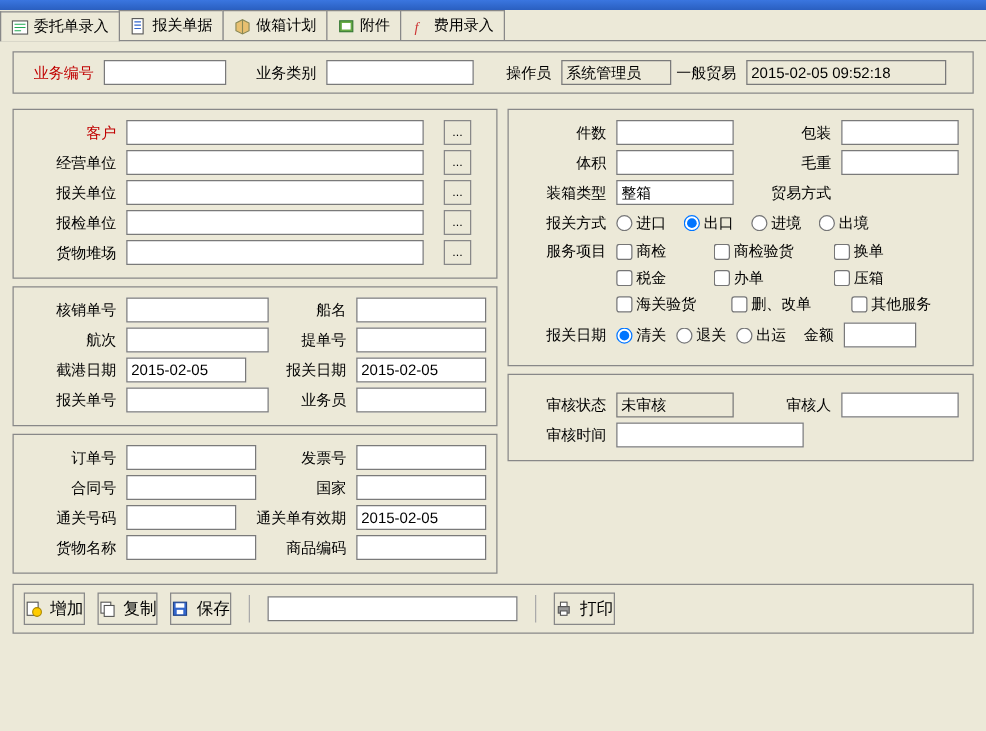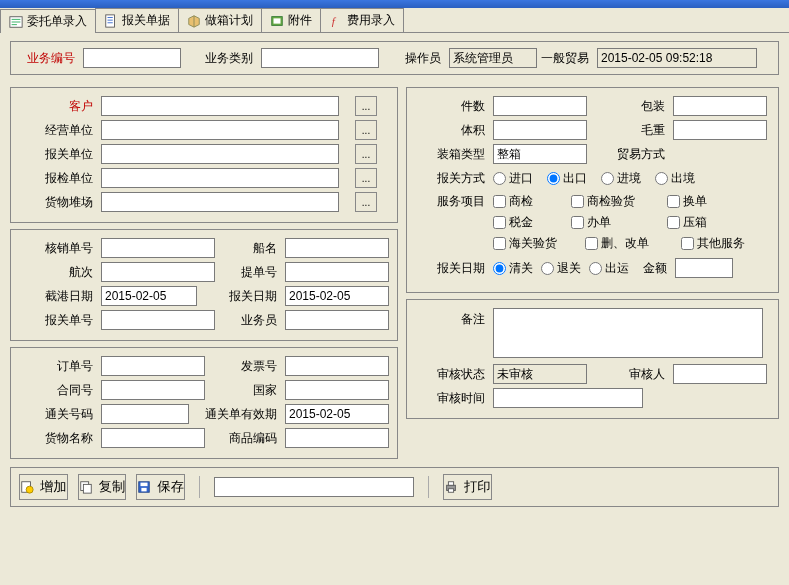--- a/index.html
+++ b/index.html
@@ -395,24 +395,20 @@
           <label class="radio" style="margin-right:4px">
               <input type="radio" name="bs" style="">
               <span>出运</span>
             </label>
           <span class="label" style="width:34px">金额</span>
           <input class="field" style="width: 58px;" value="">
         </div>
       </fieldset>
 
       <fieldset class="group">
-        <div class="row" style="align-items:flex-start">
-          <span class="label" style="width:58px;padding-top:3px">备注</span>
-          <textarea class="field" style="width: 270px; height: 50px;"></textarea>
-        </div>
         <div class="row" style="margin-top:6px">
           <span class="label" style="width:58px">审核状态</span>
           <span class="readonly" style="width:94px">未审核</span>
           <span class="label" style="width:78px">审核人</span>
           <input class="field" style="width: 94px;" value="">
         </div>
         <div class="row">
           <span class="label" style="width:58px">审核时间</span>
           <input class="field" style="width: 150px;" value="">
         </div>

